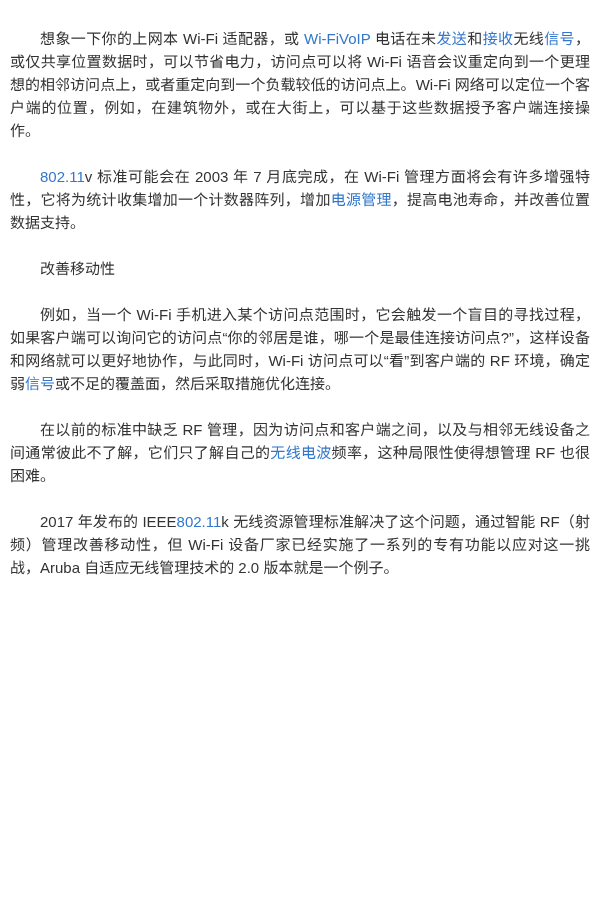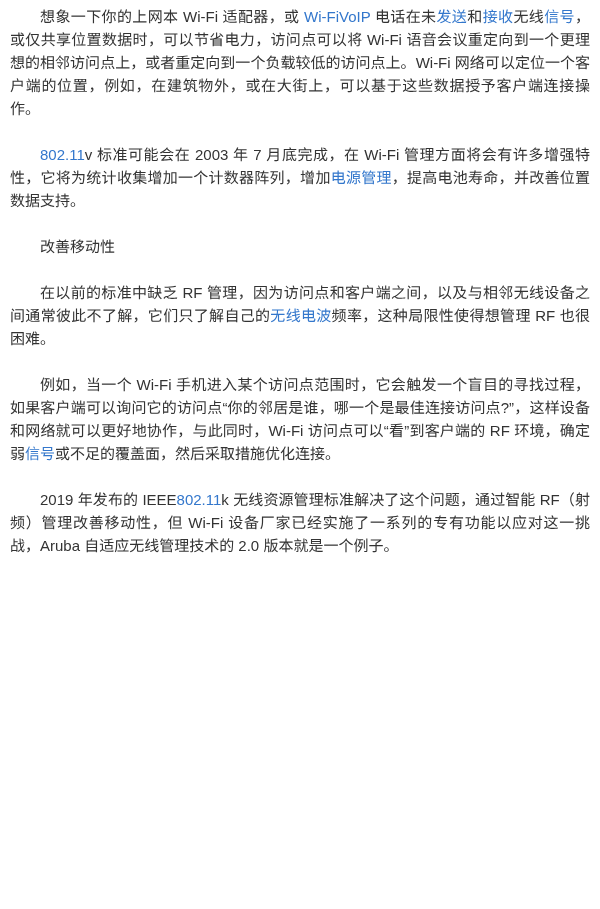--- a/index.html
+++ b/index.html
@@ -8,21 +8,21 @@
     background: #ffffff;
   }
   body {
     width: 600px;
     height: 909px;
     overflow: hidden;
     font-family: "Liberation Sans", "DejaVu Sans", sans-serif;
     color: var(--text-color, #333333);
   }
   .article {
-    padding: 5px 10px 0 10px;
+    padding: 27px 10px 0 10px;
     font-size: 15px;
     line-height: 23px;
     text-align: justify;
     text-justify: inter-ideograph;
   }
   .article p {
     margin: 0 0 23px 0;
     text-indent: 2em;
   }
   .article p.hd {
@@ -34,17 +34,17 @@
     cursor: pointer;
   }
 </style>
 </head>
 <body style="--text-color: #333333; --link-color: #3377CC; background: rgb(255, 255, 255);">
 
 <main class="article">
     <p><span>想象一下你的上网本 Wi-Fi 适配器，或 </span><a class="lnk" href="#">Wi-FiVoIP</a><span> 电话在未</span><a class="lnk" href="#">发送</a><span>和</span><a class="lnk" href="#">接收</a><span>无线</span><a class="lnk" href="#">信号</a><span>，或仅共享位置数据时，可以节省电力，访问点可以将 Wi-Fi 语音会议重定向到一个更理想的相邻访问点上，或者重定向到一个负载较低的访问点上。Wi-Fi 网络可以定位一个客户端的位置，例如，在建筑物外，或在大街上，可以基于这些数据授予客户端连接操作。</span></p>
     <p><a class="lnk" href="#">802.11</a><span>v 标准可能会在 2003 年 7 月底完成，在 Wi-Fi 管理方面将会有许多增强特性，它将为统计收集增加一个计数器阵列，增加</span><a class="lnk" href="#">电源管理</a><span>，提高电池寿命，并改善位置数据支持。</span></p>
     <p class="hd">改善移动性</p>
+    <p><span>例如，当一个 Wi-Fi 手机进入某个访问点范围时，它会触发一个盲目的寻找过程，如果客户端可以询问它的访问点“你的邻居是谁，哪一个是最佳连接访问点?”，这样设备和网络就可以更好地协作，与此同时，Wi-Fi 访问点可以“看”到客户端的 RF 环境，确定弱</span><a class="lnk" href="#">信号</a><span>或不足的覆盖面，然后采取措施优化连接。</span></p>
     <p><span>在以前的标准中缺乏 RF 管理，因为访问点和客户端之间，以及与相邻无线设备之间通常彼此不了解，它们只了解自己的</span><a class="lnk" href="#">无线电波</a><span>频率，这种局限性使得想管理 RF 也很困难。</span></p>
-    <p><span>例如，当一个 Wi-Fi 手机进入某个访问点范围时，它会触发一个盲目的寻找过程，如果客户端可以询问它的访问点“你的邻居是谁，哪一个是最佳连接访问点?”，这样设备和网络就可以更好地协作，与此同时，Wi-Fi 访问点可以“看”到客户端的 RF 环境，确定弱</span><a class="lnk" href="#">信号</a><span>或不足的覆盖面，然后采取措施优化连接。</span></p>
-    <p><span>2019 年发布的 IEEE</span><a class="lnk" href="#">802.11</a><span>k 无线资源管理标准解决了这个问题，通过智能 RF（射频）管理改善移动性，但 Wi-Fi 设备厂家已经实施了一系列的专有功能以应对这一挑战，Aruba 自适应无线管理技术的 2.0 版本就是一个例子。</span></p>
+    <p><span>2017 年发布的 IEEE</span><a class="lnk" href="#">802.11</a><span>k 无线资源管理标准解决了这个问题，通过智能 RF（射频）管理改善移动性，但 Wi-Fi 设备厂家已经实施了一系列的专有功能以应对这一挑战，Aruba 自适应无线管理技术的 2.0 版本就是一个例子。</span></p>
     <p></p>
   </main>
 
 </body></html>

